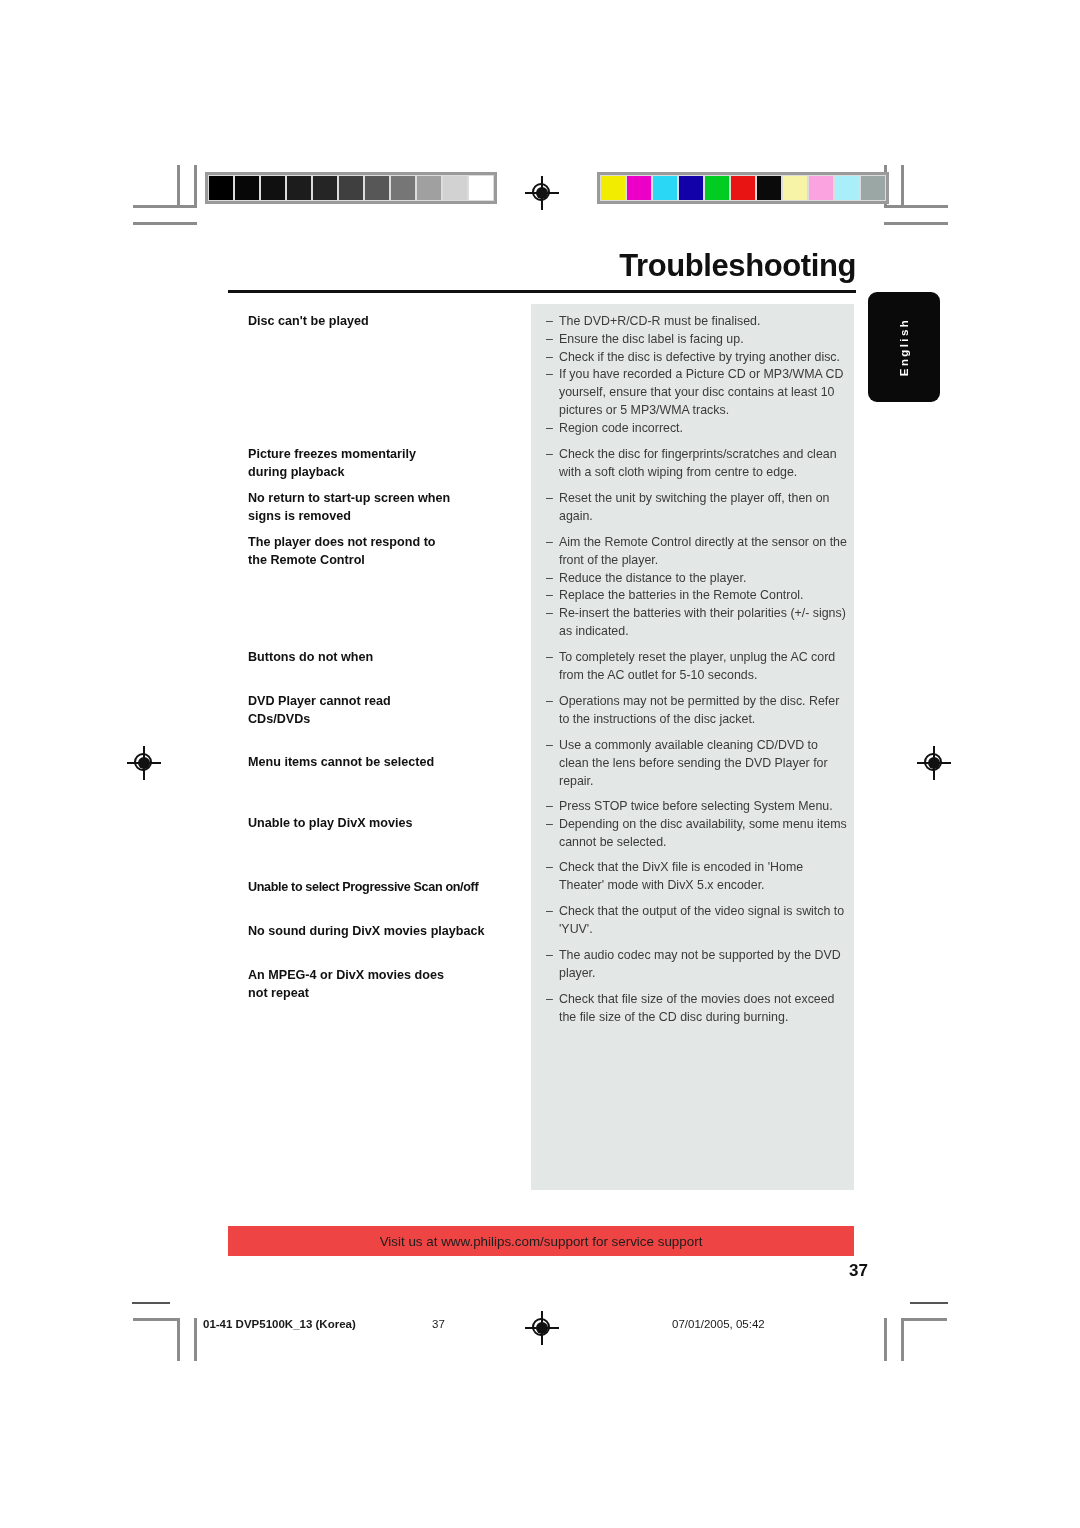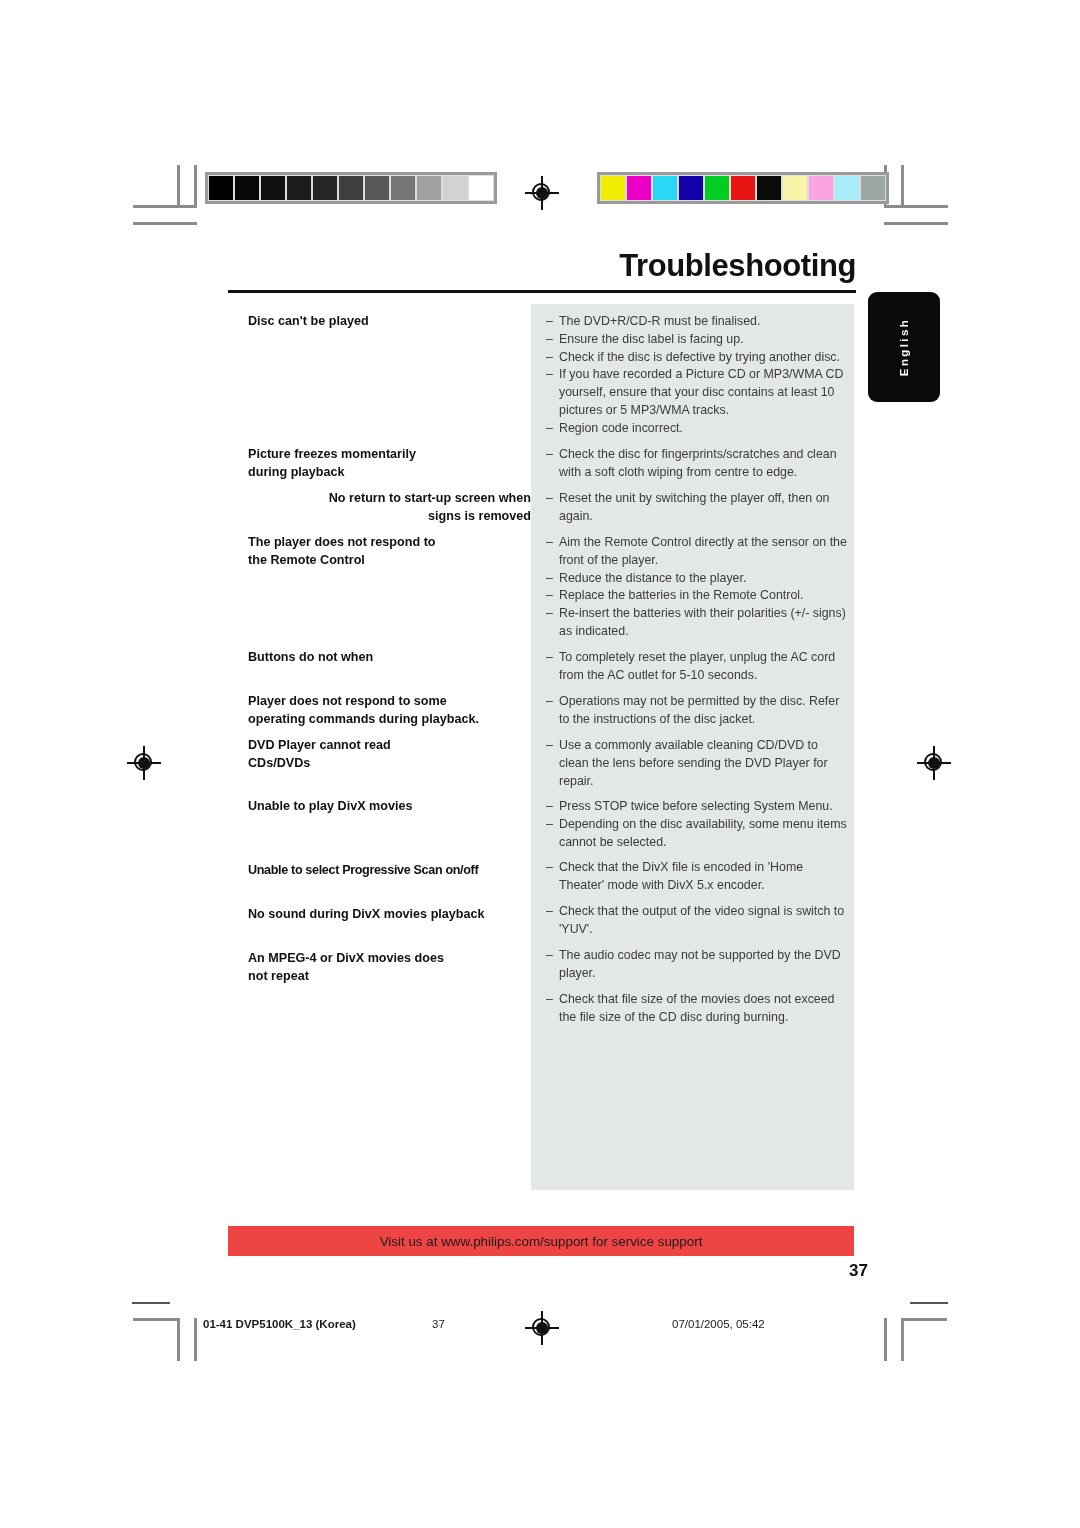--- a/index.html
+++ b/index.html
@@ -293,38 +293,37 @@
 <div class="tbl">
   <div class="tbl-body">
     <div class="col-problem">
         <div style="height: 133px;">
           <div class="prob">Disc can't be played</div>
         </div>
         <div style="height: 44px;">
           <div class="prob">Picture freezes momentarily</div>
           <div class="prob">during playback</div>
         </div>
-        <div style="height: 44px; text-align: right;">
+        <div style="height: 44px;">
           <div class="prob">No return to start-up screen when</div>
           <div class="prob">signs is removed</div>
         </div>
         <div style="height: 115px;">
           <div class="prob">The player does not respond to</div>
           <div class="prob">the Remote Control</div>
         </div>
         <div style="height: 44px;">
           <div class="prob">Buttons do not when</div>
         </div>
-        <div style="height: 44px;">
-          <div class="prob">Player does not respond to some</div>
-          <div class="prob">operating commands during playback.</div>
-        </div>
         <div style="height: 61px;">
           <div class="prob">DVD Player cannot read</div>
           <div class="prob">CDs/DVDs</div>
+        </div>
+        <div style="height: 61px;">
+          <div class="prob">Menu items cannot be selected</div>
         </div>
         <div style="height: 44px;">
           <div class="prob">Unable to play DivX movies</div>
         </div>
         <div style="height: 44px;">
           <div class="prob tight">Unable to select Progressive Scan on/off</div>
         </div>
         <div style="height: 44px;">
           <div class="prob">No sound during DivX movies playback</div>
         </div>

